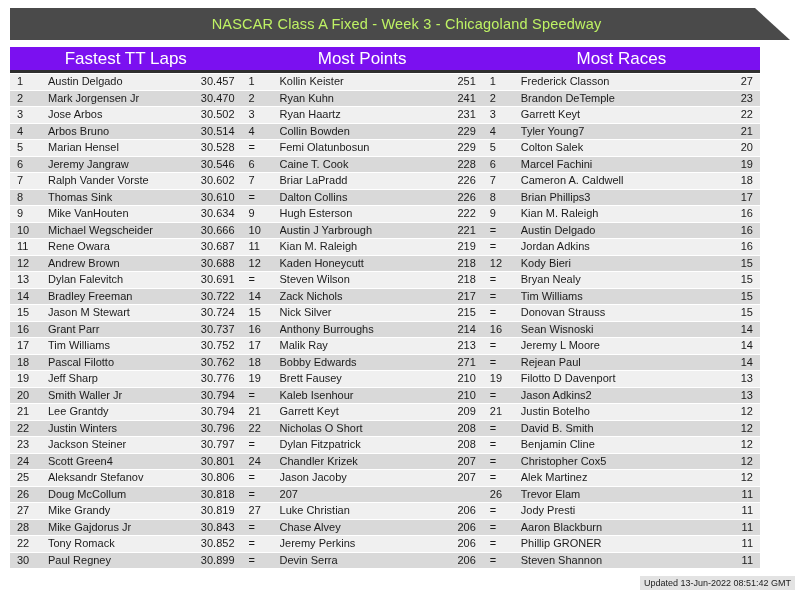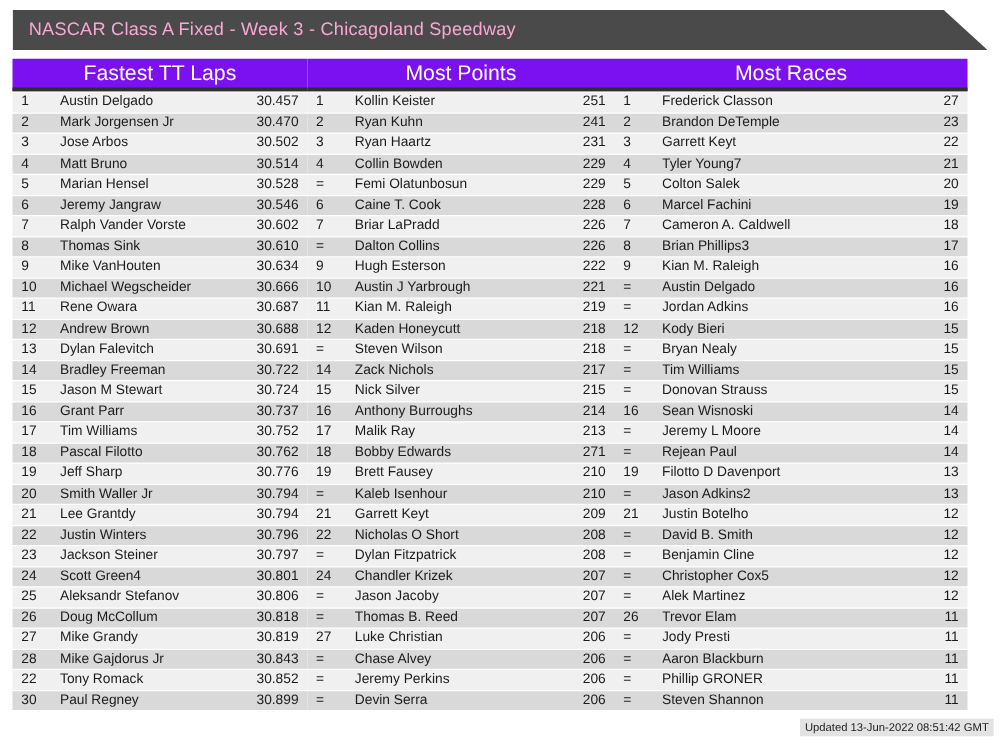--- a/index.html
+++ b/index.html
@@ -16,30 +16,31 @@
     --row-even: #d9d9d9;
     --underline: #2f2f2f;
     --footer-bg: #e3e3e3;
   }
   .banner {
     margin: 8px 0 0 10px;
     width: 780px; height: 32px;
     box-sizing: border-box;
     background: var(--banner-bg);
     clip-path: polygon(0 0, 745px 0, 100% 100%, 0 100%);
-    color: #f9a8d4;
+    color: #bef264;
     font-size: 14.5px;
     line-height: 32px;
     padding-left: 13px;
     letter-spacing: 0.2px;
+    text-align: center;
   }
   .tables {
     display: flex;
     justify-content: space-between;
-    margin: 7px 26px 0 10px;
+    margin: 7px 40px 0 10px;
   }
   .board { box-sizing: border-box; }
   .board.w1 { width: 238px; }
   .board.w2 { width: 248px; }
   .board.w3 { width: 285px; }
   .board-header {
     height: 23px;
     line-height: 23px;
     background: var(--accent);
     color: #ffffff;
@@ -96,21 +97,21 @@
           <span class="cell-name">Mark Jorgensen Jr</span>
           <span class="cell-value">30.470</span>
         </div>
         <div class="row">
           <span class="cell-rank">3</span>
           <span class="cell-name">Jose Arbos</span>
           <span class="cell-value">30.502</span>
         </div>
         <div class="row">
           <span class="cell-rank">4</span>
-          <span class="cell-name">Matt Bruno</span>
+          <span class="cell-name">Arbos Bruno</span>
           <span class="cell-value">30.514</span>
         </div>
         <div class="row">
           <span class="cell-rank">5</span>
           <span class="cell-name">Marian Hensel</span>
           <span class="cell-value">30.528</span>
         </div>
         <div class="row">
           <span class="cell-rank">6</span>
           <span class="cell-name">Jeremy Jangraw</span>
@@ -361,21 +362,20 @@
           <span class="cell-name">Chandler Krizek</span>
           <span class="cell-value">207</span>
         </div>
         <div class="row">
           <span class="cell-rank">=</span>
           <span class="cell-name">Jason Jacoby</span>
           <span class="cell-value">207</span>
         </div>
         <div class="row">
           <span class="cell-rank">=</span>
-          <span class="cell-name">Thomas B. Reed</span>
           <span class="cell-value">207</span>
         </div>
         <div class="row">
           <span class="cell-rank">27</span>
           <span class="cell-name">Luke Christian</span>
           <span class="cell-value">206</span>
         </div>
         <div class="row">
           <span class="cell-rank">=</span>
           <span class="cell-name">Chase Alvey</span>

